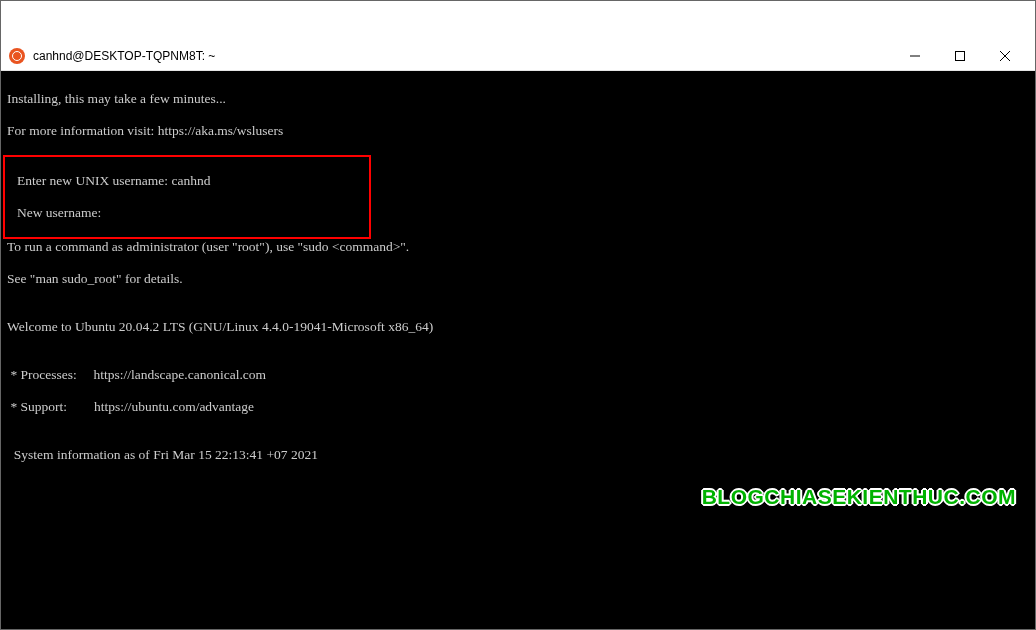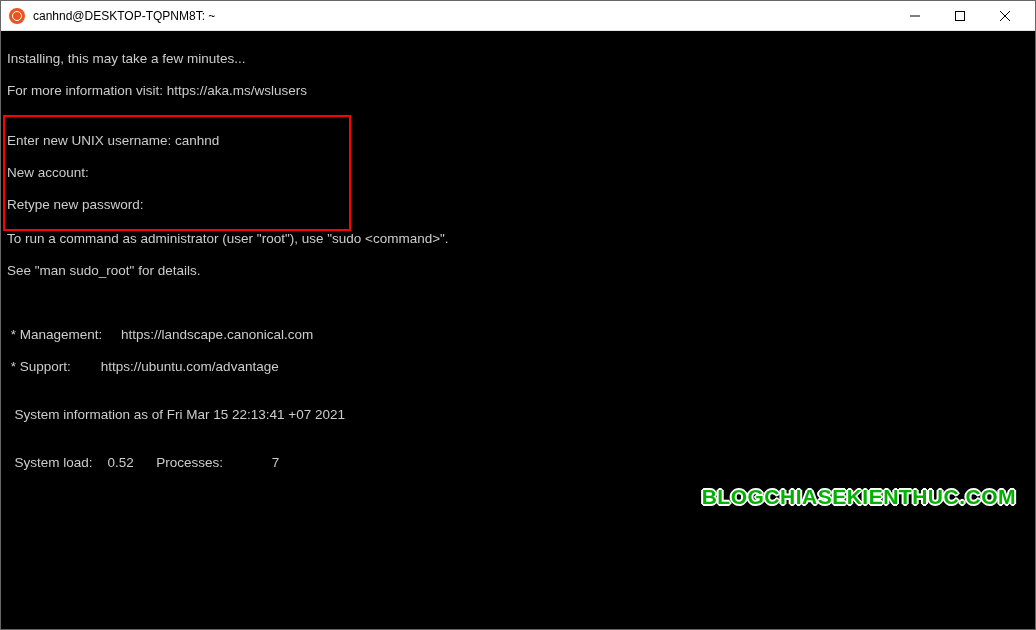--- a/index.html
+++ b/index.html
@@ -23,20 +23,21 @@
       flex-direction: column;
       background: #fff;
     }
     .titlebar {
       height: 30px;
       background: #fff;
       display: flex;
       align-items: center;
       padding: 0 8px;
       border-bottom: 1px solid #e5e5e5;
+      margin-top: 40px;
     }
     .app-icon {
       width: 16px;
       height: 16px;
       background: #E95420;
       border-radius: 50%;
       margin-right: 8px;
       display: flex;
       align-items: center;
       justify-content: center;
@@ -68,34 +69,34 @@
       font-size: 10px;
     }
     .win-btn svg {
       width: 10px;
       height: 10px;
     }
     .terminal {
       flex: 1;
       background: #000;
       color: #ccc;
-      font-family: Liberation Sans, sans-serif;
+      font-family: Liberation Serif, serif;
       font-size: 13.5px;
       line-height: 16px;
       padding: 4px 6px;
       white-space: pre;
       overflow: hidden;
       position: relative;
     }
     .line {
       white-space: pre;
     }
     .highlight-box {
       border: 2px solid #ff0000;
-      padding: 0 2px;
+      padding: 0 12px;
       margin-left: -4px;
       display: inline-block;
     }
     .watermark {
       position: absolute;
       right: 20px;
       top: 485px;
       font-family: Arial, sans-serif;
       font-weight: 900;
       font-size: 21px;
@@ -150,33 +151,32 @@
           </svg>
       </div>
     </div>
   </div>
 
   <div class="terminal">
 <div class="line">Installing, this may take a few minutes...</div>
 <div class="line">For more information visit: https://aka.ms/wslusers</div>
 <div class="highlight-box">
 <div class="line" style="min-width:340px;">Enter new UNIX username: canhnd</div>
-<div class="line">New account:</div>
-<div class="line">Retype new password:</div>
+<div class="line">New username:</div>
 </div>
 <div class="line">To run a command as administrator (user "root"), use "sudo &lt;command&gt;".</div>
 <div class="line">See "man sudo_root" for details.</div>
 <div class="line"></div>
+<div class="line">Welcome to Ubuntu 20.04.2 LTS (GNU/Linux 4.4.0-19041-Microsoft x86_64)</div>
 <div class="line"></div>
-<div class="line"> * Management:     https://landscape.canonical.com</div>
+<div class="line"> * Processes:     https://landscape.canonical.com</div>
 <div class="line"> * Support:        https://ubuntu.com/advantage</div>
 <div class="line"></div>
 <div class="line">  System information as of Fri Mar 15 22:13:41 +07 2021</div>
 <div class="line"></div>
-<div class="line">  System load:    0.52      Processes:             7</div>
 
 
 
 <div class="line"></div>
 
 
 
 <div class="line"></div>
 <div class="line"></div>
 

